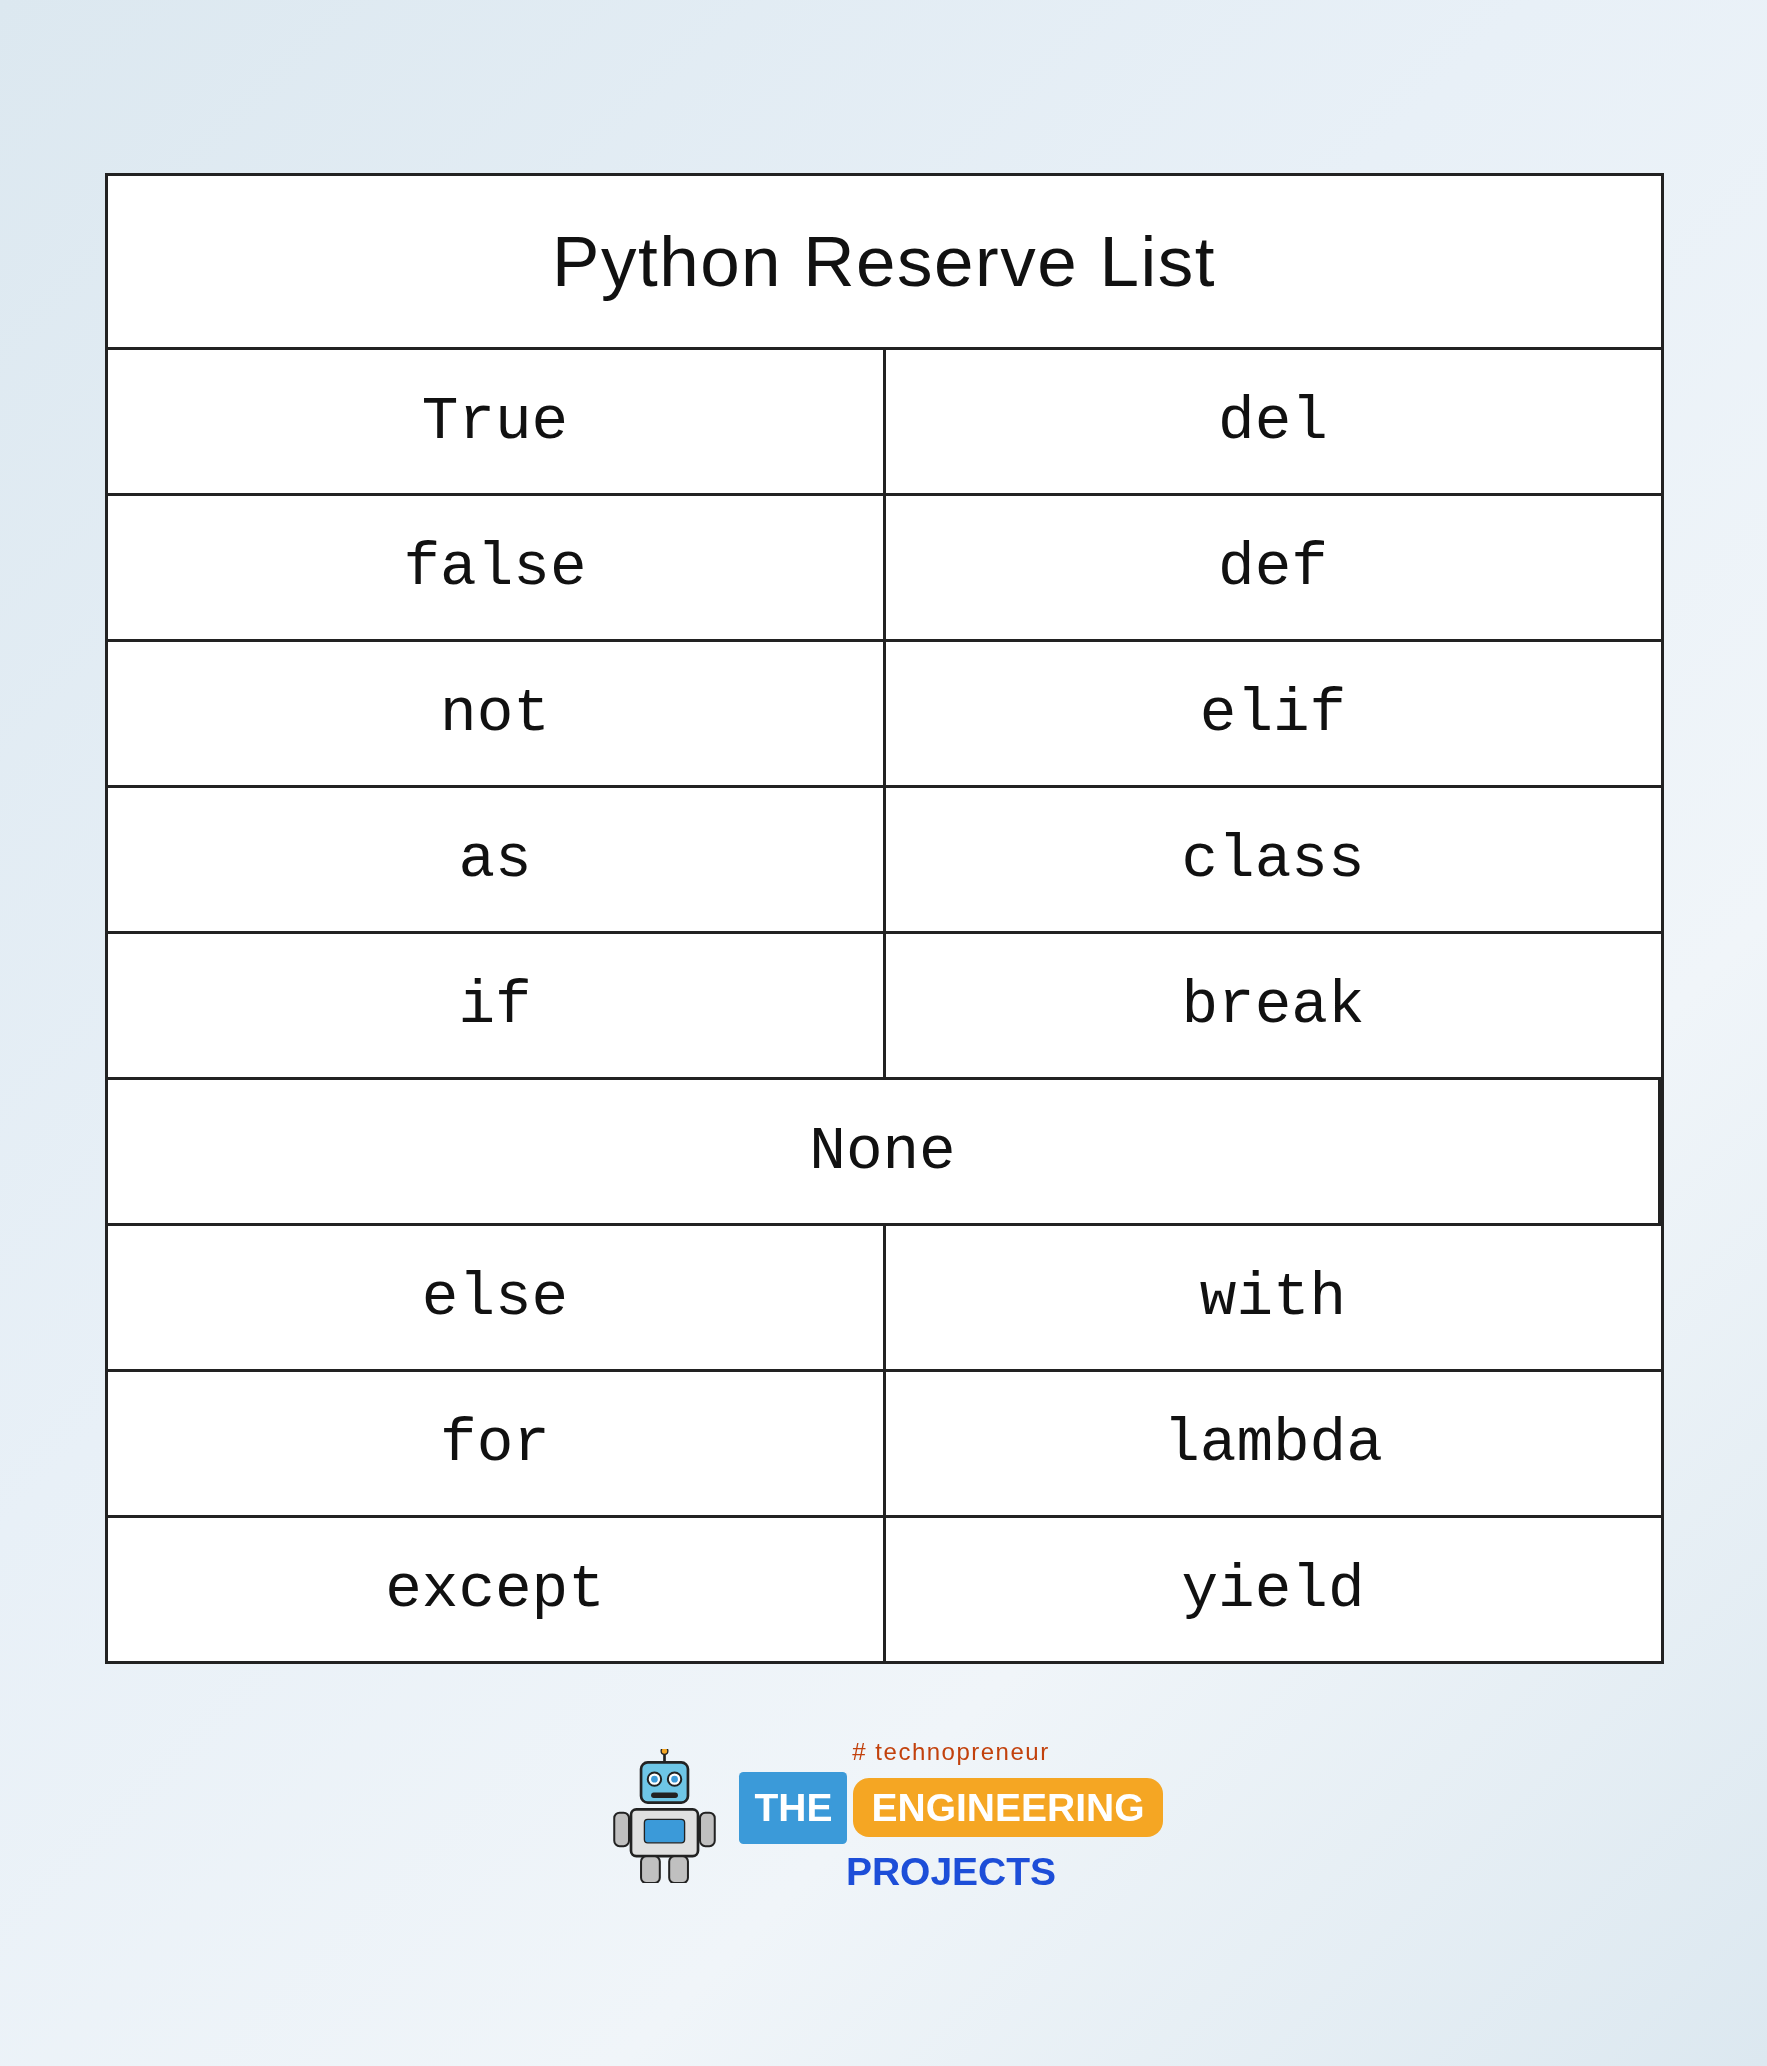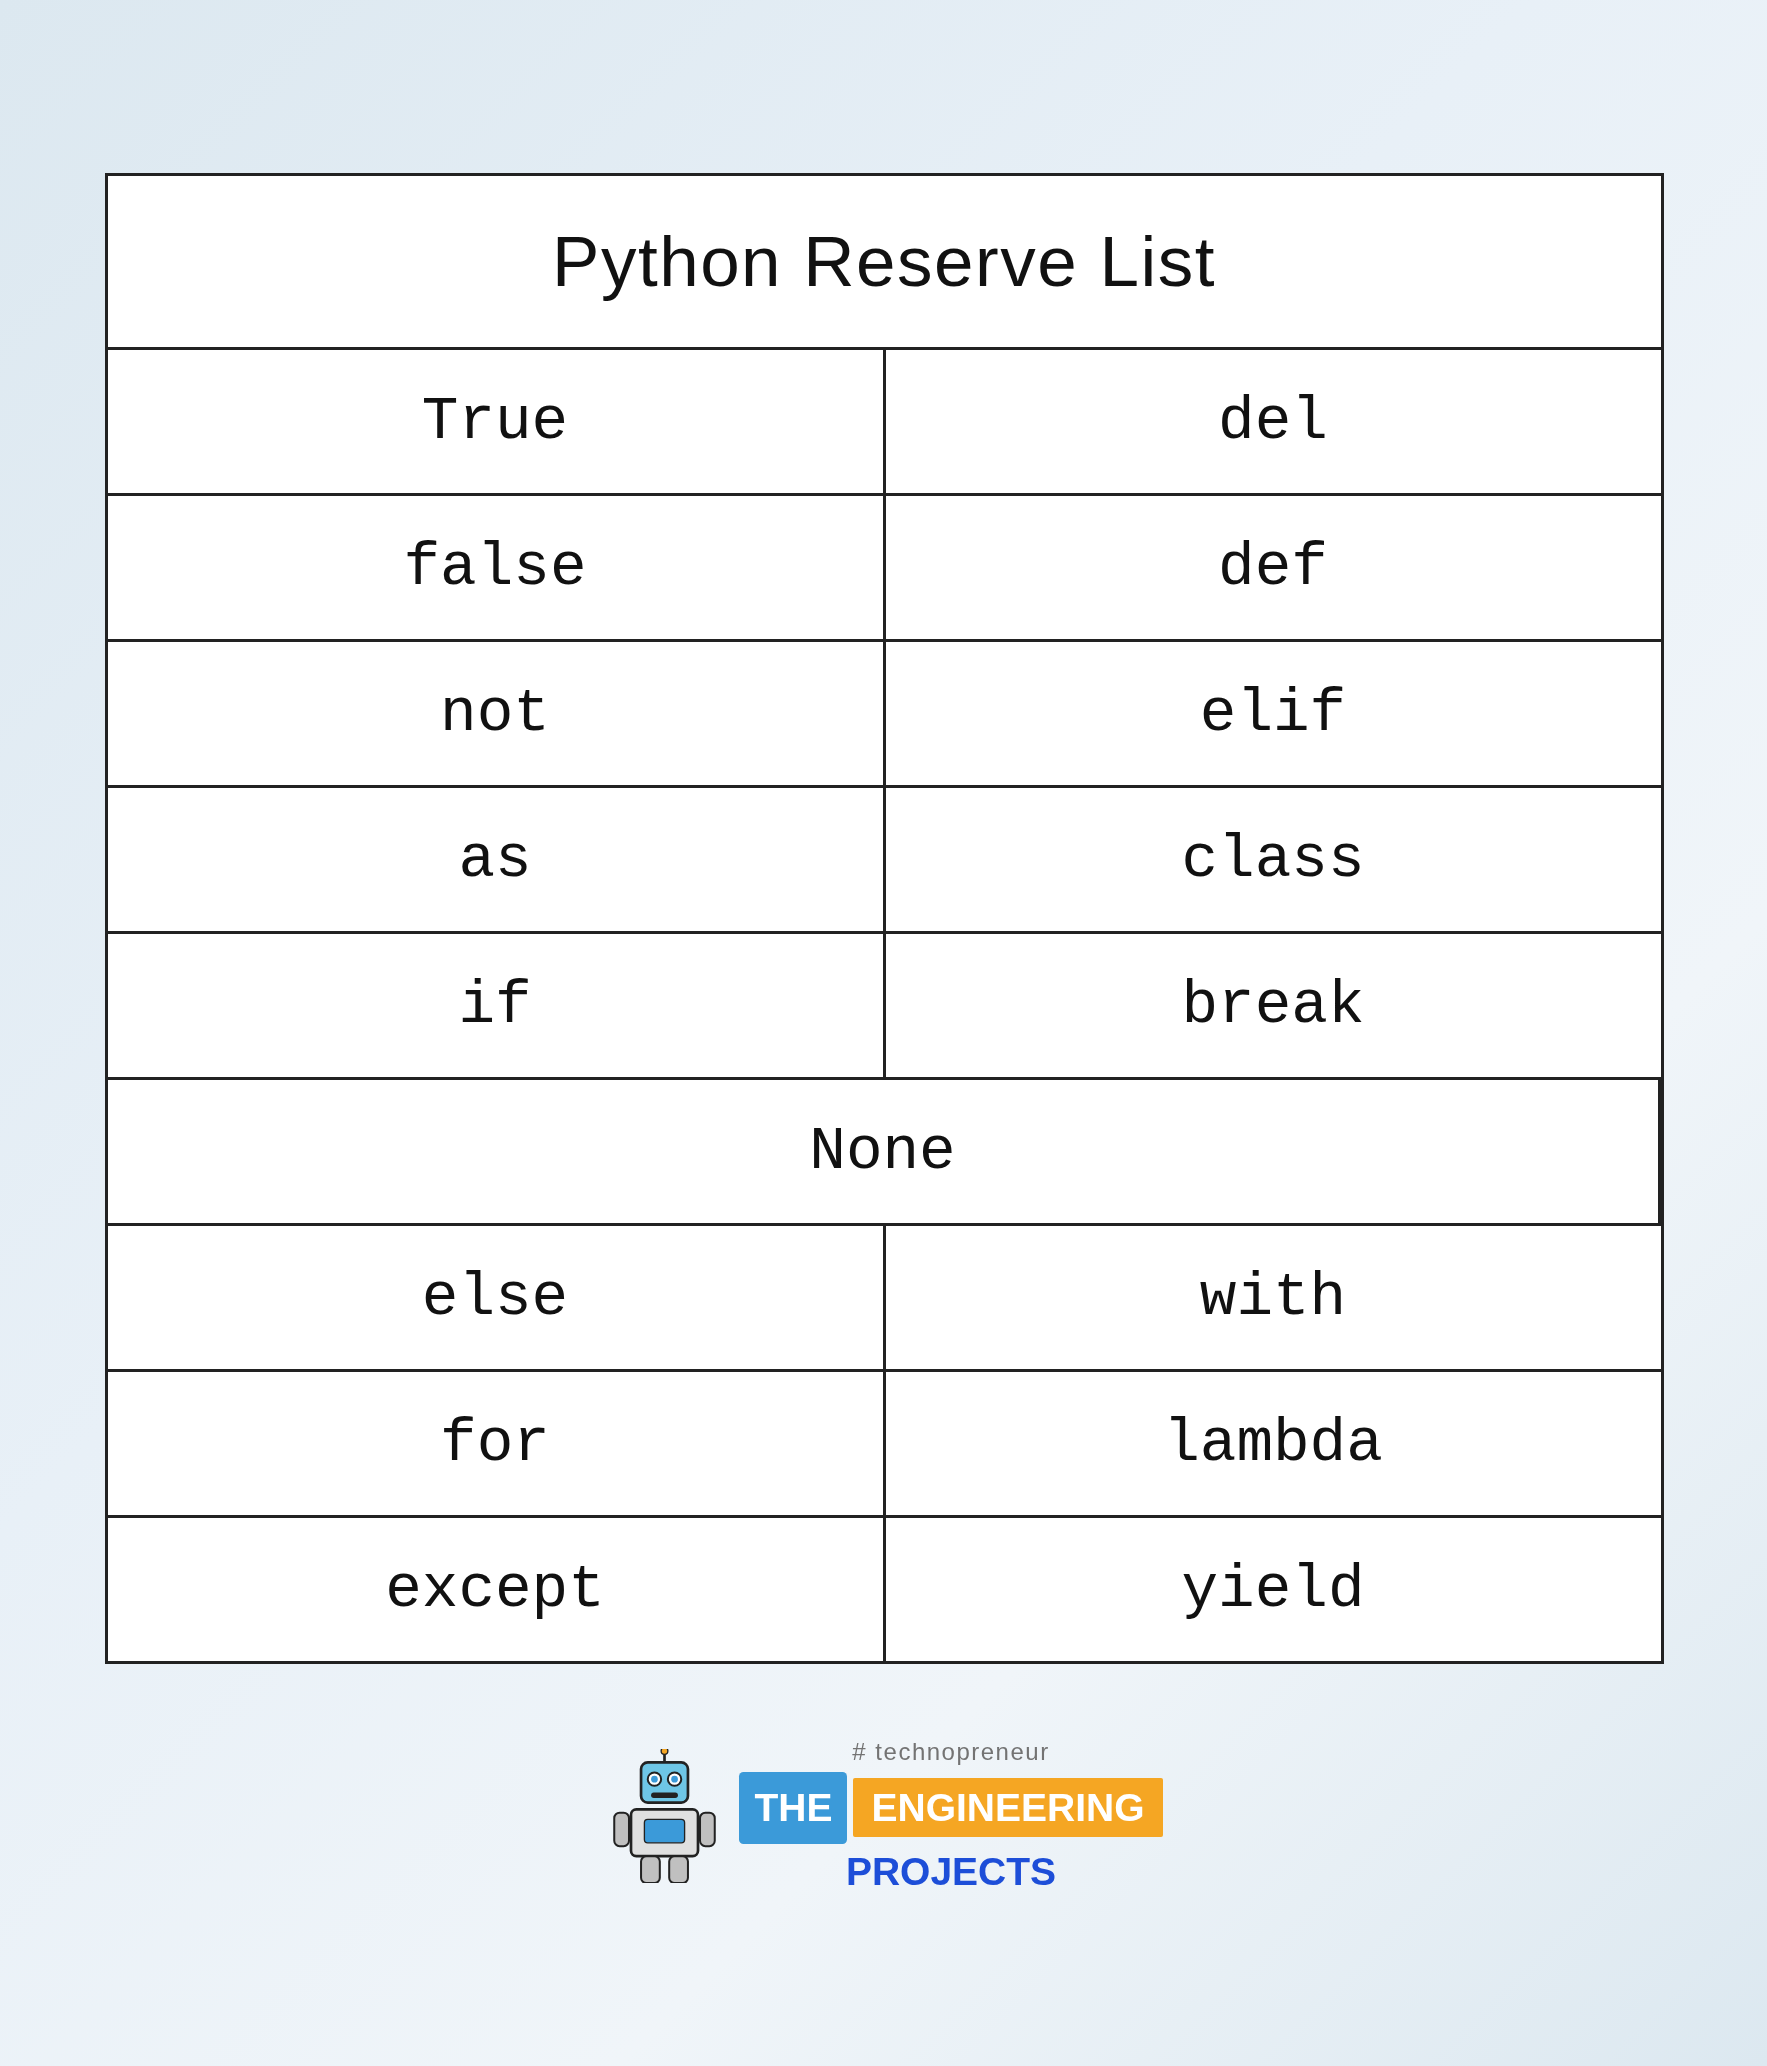--- a/index.html
+++ b/index.html
@@ -79,21 +79,21 @@
       gap: 15px;
     }
 
     .robot-icon {
       width: 119px;
       height: 134px;
     }
 
     .hashtag-text {
       font-size: 24px;
-      color: #737373;
+      color: #c2410c;
       letter-spacing: 1.5px;
       margin-bottom: 6px;
       align-self: center;
     }
 
     .footer-brand {
       display: flex;
       align-items: center;
       gap: 6px;
     }
@@ -106,21 +106,21 @@
       padding: 14px 15px;
       border-radius: 4.5px;
     }
 
     .engineering-label {
       background-color: #f5a623;
       color: white;
       font-size: 39px;
       font-weight: 900;
       padding: 7.4px 18px;
-      border-radius: 2px;
+      border-radius: 16px;
     }
 
     .projects-label {
       font-size: 39px;
       font-weight: 900;
       color: #1d4ed8;
       margin-top: 6px;
       text-align: center;
     }
 

